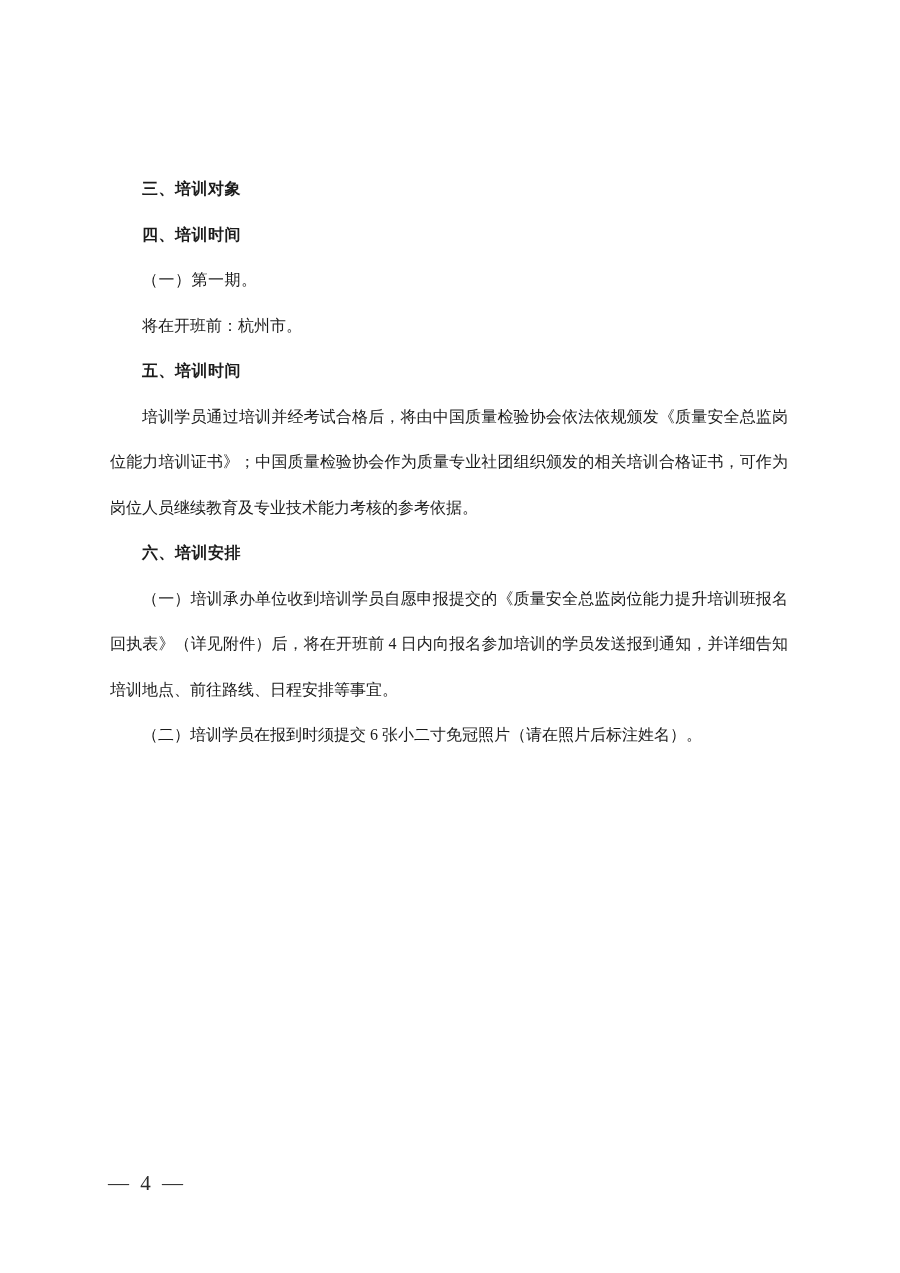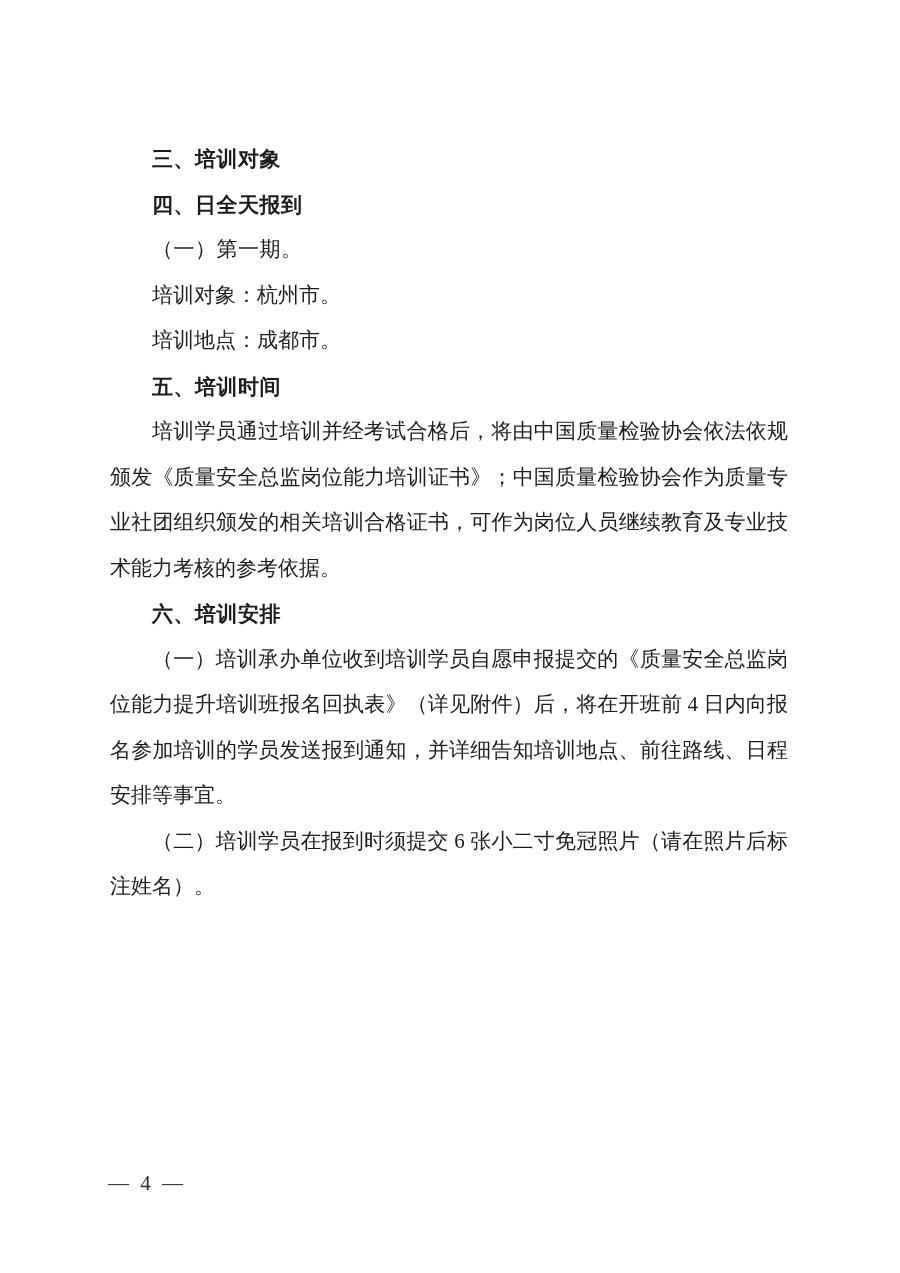--- a/index.html
+++ b/index.html
@@ -8,23 +8,23 @@
     height: 1273px;
     background: #ffffff;
     position: relative;
     overflow: hidden;
     font-family: "Liberation Serif", "DejaVu Serif", serif;
     color: #1b1b1b;
   }
   .doc {
     position: absolute;
     left: 110px;
-    top: 136px;
+    top: 166px;
     width: 678px;
-    font-size: 21px;
+    font-size: 16px;
     line-height: 45.5px;
     text-align: justify;
   }
   .doc p {
     margin: 0;
     text-indent: 2em;
   }
   p.heading {
     font-family: "Liberation Sans", "DejaVu Sans", sans-serif;
     font-weight: bold;
@@ -42,24 +42,23 @@
     line-height: 34px;
     letter-spacing: 3px;
     color: #2a2a2a;
   }
 </style>
 </head>
 <body>
 
 <div class="doc">
   <p class="heading">三、培训对象</p>
-  <p class="heading">四、日全天报到</p>
+  <p class="heading">四、培训时间</p>
   <p class="subheading">（一）第一期。</p>
-  <p class="paragraph">培训对象：杭州市。</p>
-  <p class="paragraph">培训地点：成都市。</p>
+  <p class="paragraph">将在开班前：杭州市。</p>
   <p class="heading">五、培训时间</p>
   <p class="paragraph">培训学员通过培训并经考试合格后，将由中国质量检验协会依法依规颁发《质量安全总监岗位能力培训证书》；中国质量检验协会作为质量专业社团组织颁发的相关培训合格证书，可作为岗位人员继续教育及专业技术能力考核的参考依据。</p>
   <p class="heading">六、培训安排</p>
   <p class="paragraph">（一）培训承办单位收到培训学员自愿申报提交的《质量安全总监岗位能力提升培训班报名回执表》（详见附件）后，将在开班前 4 日内向报名参加培训的学员发送报到通知，并详细告知培训地点、前往路线、日程安排等事宜。</p>
   <p class="paragraph">（二）培训学员在报到时须提交 6 张小二寸免冠照片（请在照片后标注姓名）。</p>
 </div>
 
 <div class="page-number">— 4 —</div>
 
 </body></html>

